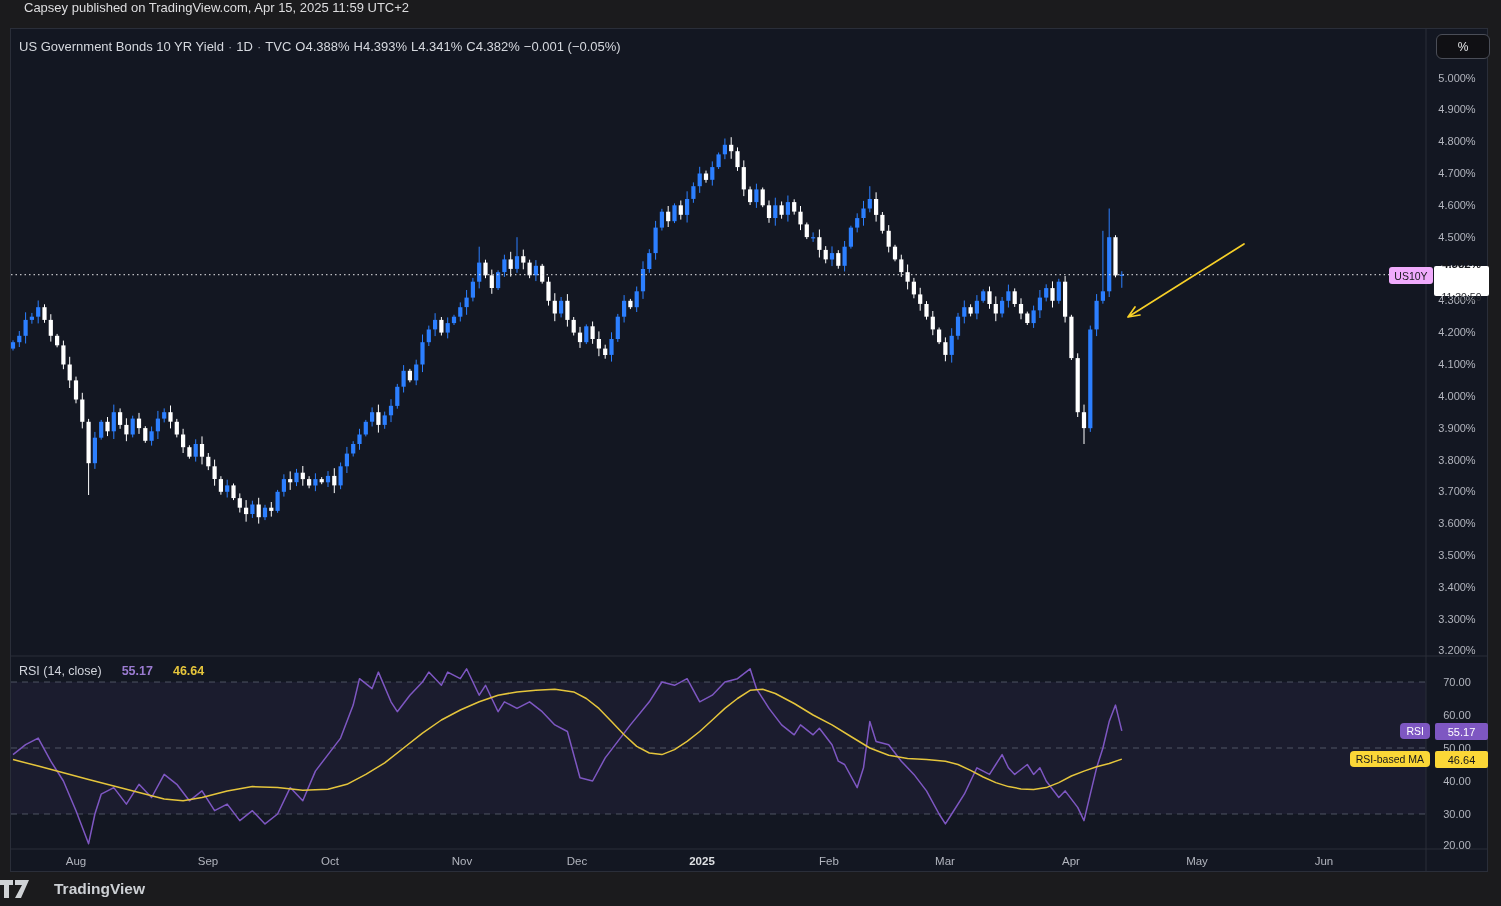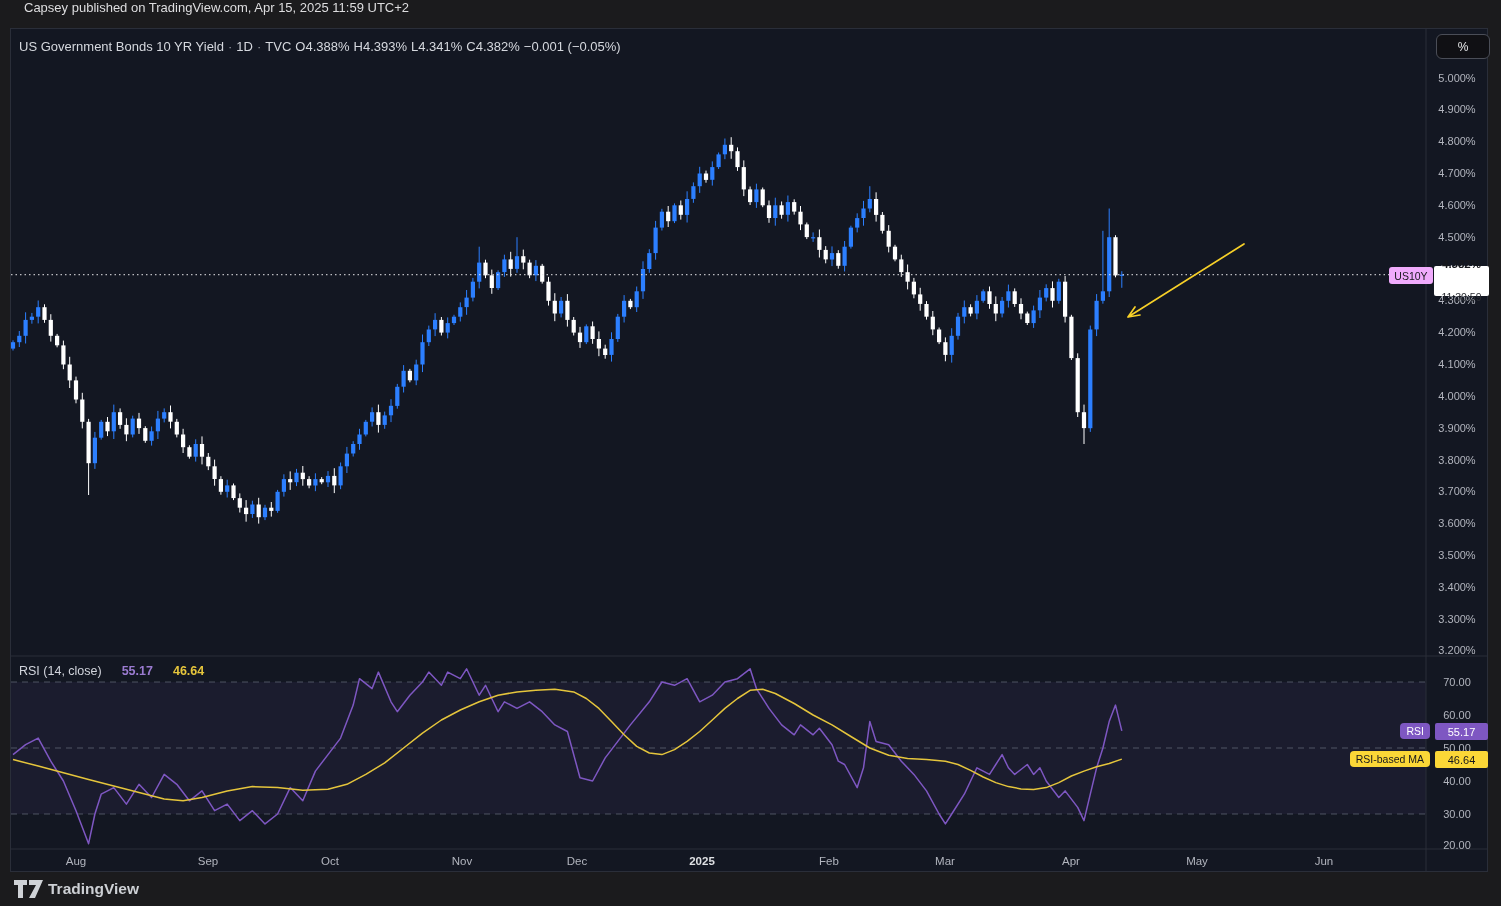--- a/index.html
+++ b/index.html
@@ -66,21 +66,21 @@
 
   .pane-sep { position:absolute; left:0; top:625px; width:1478px; height:4px;
     z-index:3; cursor:row-resize; }
   .price-axis-zone { position:absolute; left:1415px; top:0; width:63px; height:820px;
     z-index:2; cursor:ns-resize; }
   .time-axis-zone { position:absolute; left:0; top:820px; width:1478px; height:24px;
     z-index:2; cursor:ew-resize; }
 
   
   .logo-bar { position:absolute; left:0; top:872px; width:1501px; height:34px;
-    display:flex; align-items:center; padding-left:14px; gap:4px;text-align:right; }
+    display:flex; align-items:center; gap:24px;text-align:right; }
   .logo-bar .logo-text { color:#cdd0d4; font-size:15.5px; font-weight:600; }
 </style>
 </head>
 <body>
 
 <div class="publisher-bar">
   <span>Capsey published on TradingView.com, Apr 15, 2025 11:59 UTC+2</span>
 </div>
 
 <div class="chart">

